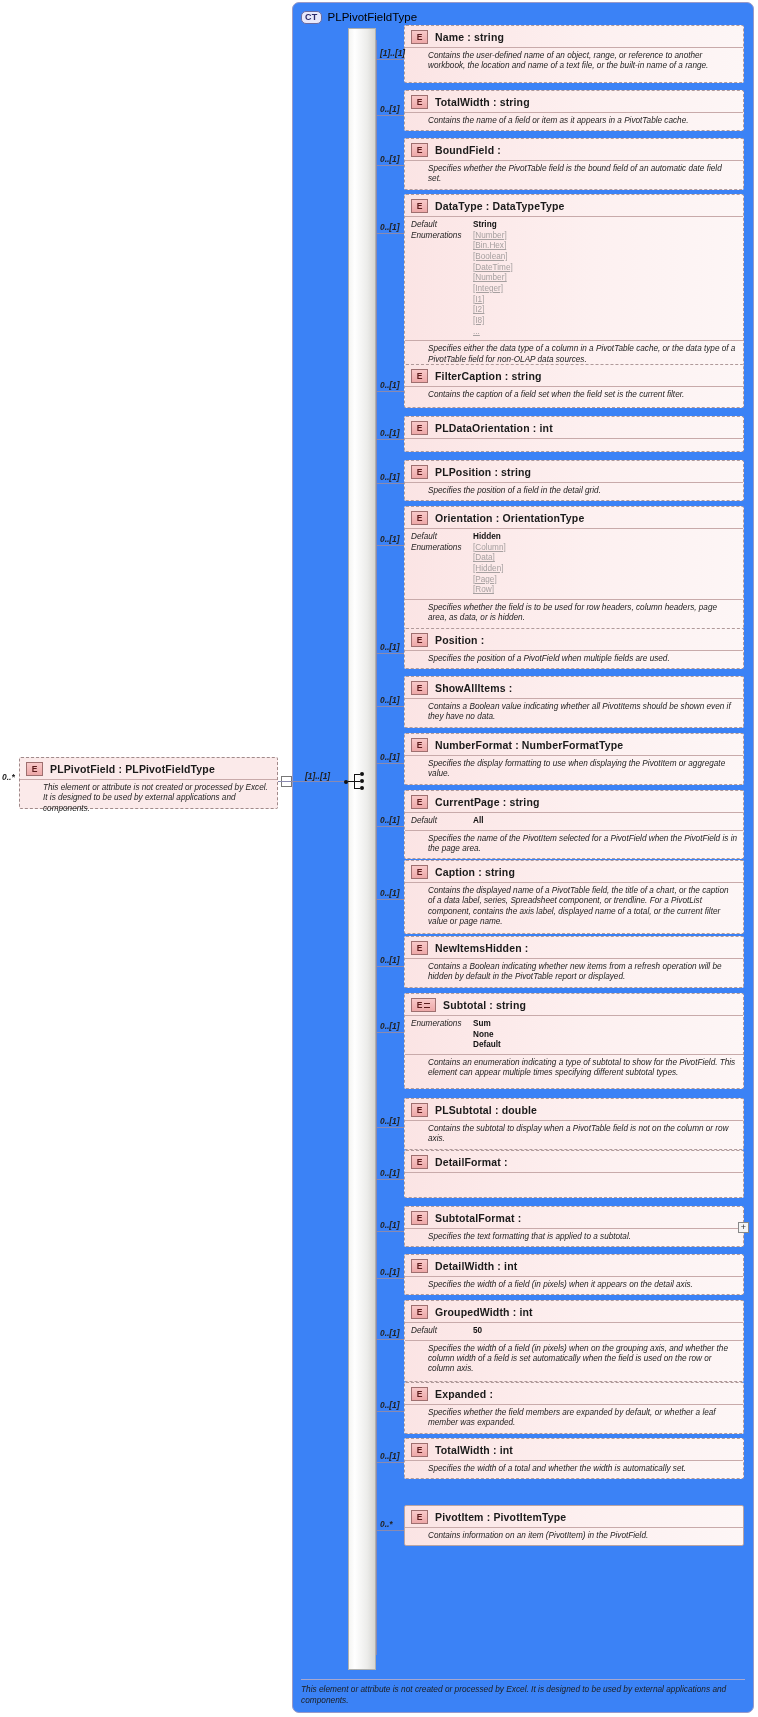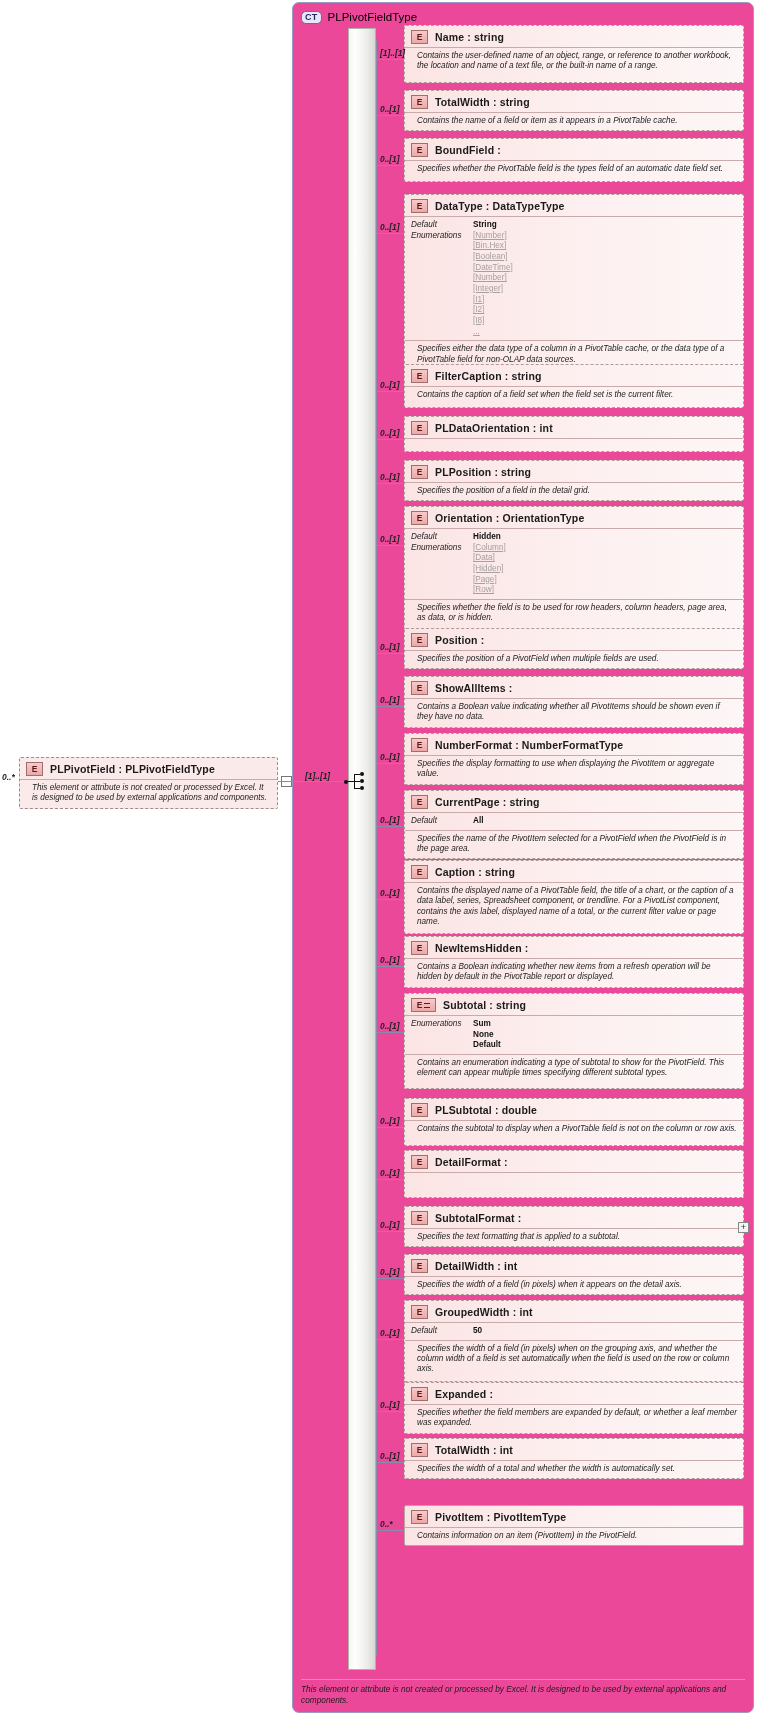--- a/index.html
+++ b/index.html
@@ -16,21 +16,21 @@
     overflow: hidden;
   }
 
   
   .ct-box {
     position: absolute;
     left: 292px;
     top: 2px;
     width: 462px;
     height: 1711px;
-    background: #ec4899;
+    background: #3b82f6;
     border: 1px solid #9a9ac8;
     border-radius: 7px;
   }
   .ct-header {
     position: absolute;
     left: 8px;
     top: 5px;
     height: 18px;
     display: flex;
     align-items: center;
@@ -177,21 +177,21 @@
     border-bottom: 1px solid #5a1b1b;
   }
   .el-name {
     font-size: 10.5px;
     font-weight: bold;
     color: #1a1a1a;
     letter-spacing: .15px;
     white-space: nowrap;
   }
   .el-desc {
-    padding: 3px 6px 4px 12px;
+    padding: 3px 6px 4px 23px;
     font-size: 8.2px;
     font-style: italic;
     color: #1d1d1d;
     line-height: 1.26;
   }
   .el-props {
     display: flex;
     padding: 3px 6px 3px 6px;
     border-bottom: 1px solid #c8aaaa;
     font-size: 8.2px;
@@ -306,21 +306,21 @@
         </div>
         <div class="el-desc">Contains the name of a field or item as it appears in a PivotTable cache.</div>
       </div>
       <div class="occ" style="left:380px; top:104px;">0..[1]</div>
       <div class="branch" style="left:377px; top:115px; width:27px;"></div>
       <div class="el" style="left:404px; top:138px; width:340px; min-height:44px;">
         <div class="el-head">
           <span class="e-icon">E</span>
           <span class="el-name">BoundField : <none></none></span>
         </div>
-        <div class="el-desc">Specifies whether the PivotTable field is the types field of an automatic date field set.</div>
+        <div class="el-desc">Specifies whether the PivotTable field is the bound field of an automatic date field set.</div>
       </div>
       <div class="occ" style="left:380px; top:154px;">0..[1]</div>
       <div class="branch" style="left:377px; top:165px; width:27px;"></div>
       <div class="el" style="left:404px; top:194px; width:340px; min-height:162px;">
         <div class="el-head">
           <span class="e-icon">E</span>
           <span class="el-name">DataType : DataTypeType</span>
         </div>
         <div class="el-props">
           <div class="prop-labels">

